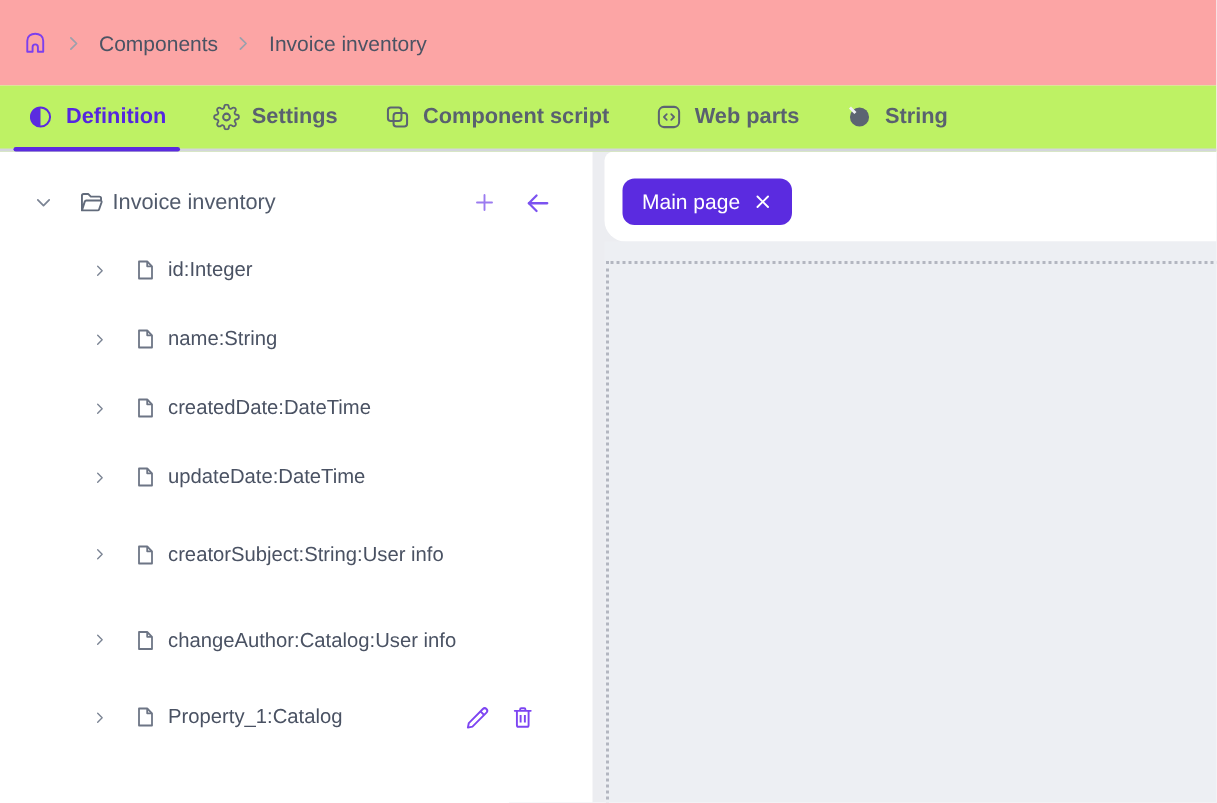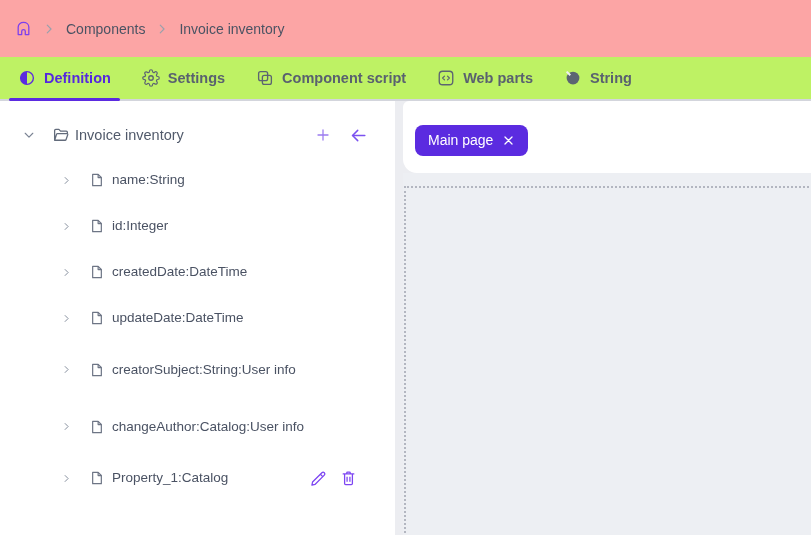--- a/index.html
+++ b/index.html
@@ -71,21 +71,21 @@
   .tree-row .chev { color: #7b8494; flex: none; }
   .tree-row .file { color: #6d7585; margin-left: 17px; flex: none; }
   .tree-label { margin-left: 7px; font-size: 13.5px; line-height: 20px; color: #4a5263; }
   .tall .tree-label { width: 200px; }
   .row-actions { margin-left: auto; display: flex; gap: 13px; align-items: center; }
   .edit-btn, .del-btn { color: #7d45f2; }
 
   
   .right-panel { flex: 1; display: flex; flex-direction: column; min-width: 0; }
   .canvas-toolbar {
-    height: 72px; flex: none; background: #ffffff;
+    height: 60px; flex: none; background: #ffffff;
     border-top-left-radius: 6px; border-bottom-left-radius: 14px;
     display: flex; align-items: center; padding: 6px 0 0 12px;
   }
   .chip {
     height: 31px; background: #5b2be0; color: #ffffff;
     border-radius: 8px; display: inline-flex; align-items: center;
     padding: 0 13px; gap: 9px; font-size: 14px; cursor: pointer;
   }
   .chip-x { color: #ffffff; cursor: pointer; flex: none; }
   .canvas { flex: 1; position: relative; overflow: hidden; background: #edeff3; }
@@ -241,30 +241,30 @@
       </div>
 
       <div class="rows">
         <div class="tree-row">
           <svg class="chev" width="11" height="11">
               <use href="#sym-chevR"></use>
             </svg>
           <svg class="file" width="16" height="16">
               <use href="#sym-file"></use>
             </svg>
+          <span class="tree-label">id:Integer</span>
+        </div>
+        <div class="tree-row">
+          <svg class="chev" width="11" height="11">
+              <use href="#sym-chevR"></use>
+            </svg>
+          <svg class="file" width="16" height="16">
+              <use href="#sym-file"></use>
+            </svg>
           <span class="tree-label">name:String</span>
-        </div>
-        <div class="tree-row">
-          <svg class="chev" width="11" height="11">
-              <use href="#sym-chevR"></use>
-            </svg>
-          <svg class="file" width="16" height="16">
-              <use href="#sym-file"></use>
-            </svg>
-          <span class="tree-label">id:Integer</span>
         </div>
         <div class="tree-row">
           <svg class="chev" width="11" height="11">
               <use href="#sym-chevR"></use>
             </svg>
           <svg class="file" width="16" height="16">
               <use href="#sym-file"></use>
             </svg>
           <span class="tree-label">createdDate:DateTime</span>
         </div>

